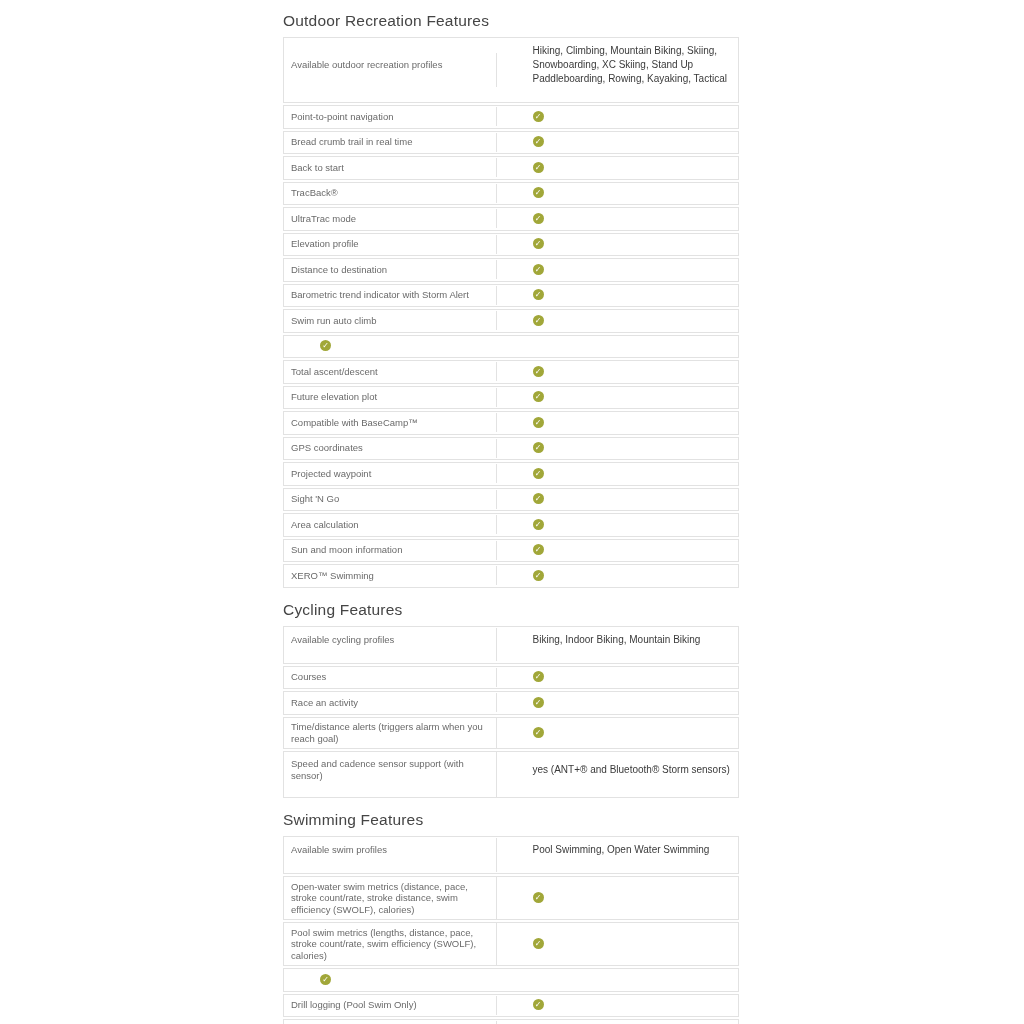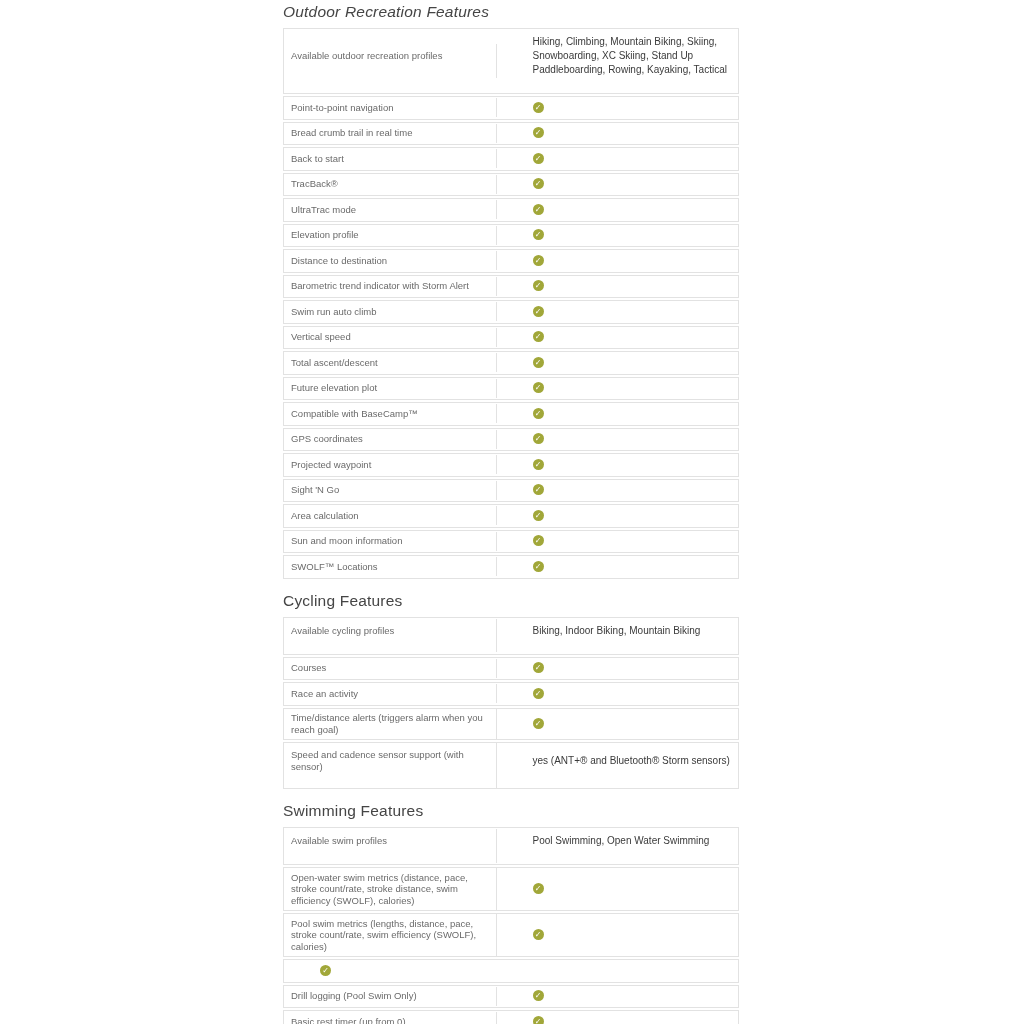--- a/index.html
+++ b/index.html
@@ -17,21 +17,21 @@
     top: 0;
     width: 456px;
   }
   .section-title {
     font-size: 15.5px;
     font-weight: 400;
     color: var(--heading, #454545);
     margin: 13px 0 7px 0;
     letter-spacing: 0.2px;
   }
-  .section:first-child .section-title { margin-top: 3px; font-style: italic; }
+  .section:first-child .section-title { margin-top: 12px; }
   .row {
     display: flex;
     border: 1px solid var(--border, #e2e2e2);
     margin-bottom: 2px;
     background: #ffffff;
     align-items: center;
   }
   .cell {
     box-sizing: border-box;
     font-size: 9.5px;
@@ -111,21 +111,20 @@
   </div>
           <div class="row">
     <div class="cell cell-label">Barometric trend indicator with Storm Alert</div>
     <div class="cell cell-value"><span class="check-icon">✓</span></div>
   </div>
           <div class="row">
     <div class="cell cell-label">Swim run auto climb</div>
     <div class="cell cell-value"><span class="check-icon">✓</span></div>
   </div>
           <div class="row">
-    <div class="cell cell-label">Vertical speed</div>
     <div class="cell cell-value"><span class="check-icon">✓</span></div>
   </div>
           <div class="row">
     <div class="cell cell-label">Total ascent/descent</div>
     <div class="cell cell-value"><span class="check-icon">✓</span></div>
   </div>
           <div class="row">
     <div class="cell cell-label">Future elevation plot</div>
     <div class="cell cell-value"><span class="check-icon">✓</span></div>
   </div>
@@ -147,21 +146,21 @@
   </div>
           <div class="row">
     <div class="cell cell-label">Area calculation</div>
     <div class="cell cell-value"><span class="check-icon">✓</span></div>
   </div>
           <div class="row">
     <div class="cell cell-label">Sun and moon information</div>
     <div class="cell cell-value"><span class="check-icon">✓</span></div>
   </div>
           <div class="row">
-    <div class="cell cell-label">SWOLF™ Locations</div>
+    <div class="cell cell-label">XERO™ Swimming</div>
     <div class="cell cell-value"><span class="check-icon">✓</span></div>
   </div>
         </div>
   </section>
       <section class="section">
     <h2 class="section-title">Cycling Features</h2>
     <div class="table">
           <div class="row tall">
     <div class="cell cell-label">Available cycling profiles</div>
     <div class="cell cell-value">Biking, Indoor Biking, Mountain Biking</div>

